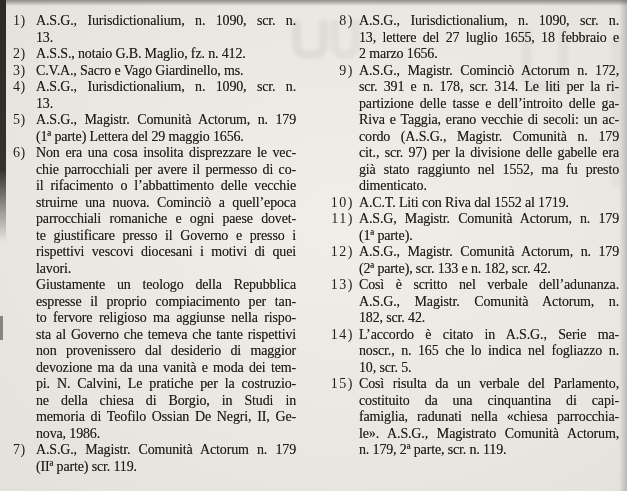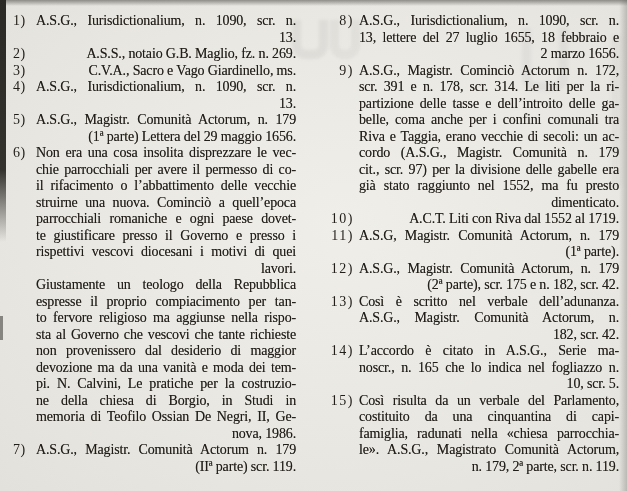--- a/index.html
+++ b/index.html
@@ -65,21 +65,21 @@
   }
   .col-right .fn-num { flex: 0 0 32px; text-align: right; letter-spacing: 1.5px; }
   .fn-text { flex: 1; margin-left: 2px; min-width: 0; }
   .col-right .fn-text { margin-left: 5px; }
   .fn-line {
     line-height: 16.5px;
     letter-spacing: -0.15px;
     text-shadow: 0 0 0.4px rgba(33,29,24,0.55);
   }
   .fn-line.jl { text-align: justify; text-align-last: justify; }
-  .fn-line.plain { text-align: right; }
+  .fn-line.plain { text-align: left; }
 </style>
 </head>
 <body>
 
 <div class="page">
   <div class="top-edge"></div>
   <div class="left-edge"></div>
   <div class="left-dash"></div>
   <div class="right-edge"></div>
   <div class="ghost ghost-u g1"></div>
@@ -92,21 +92,21 @@
         <div class="fn">
           <div class="fn-num">1)</div>
           <div class="fn-text">
             <div class="fn-line jl">A.S.G., Iurisdictionalium, n. 1090, scr. n.</div>
             <div class="fn-line plain">13.</div>
           </div>
         </div>
         <div class="fn">
           <div class="fn-num">2)</div>
           <div class="fn-text">
-            <div class="fn-line plain">A.S.S., notaio G.B. Maglio, fz. n. 269.</div>
+            <div class="fn-line plain">A.S.S., notaio G.B. Maglio, fz. n. 412.</div>
           </div>
         </div>
         <div class="fn">
           <div class="fn-num">3)</div>
           <div class="fn-text">
             <div class="fn-line plain">C.V.A., Sacro e Vago Giardinello, ms.</div>
           </div>
         </div>
         <div class="fn">
           <div class="fn-num">4)</div>
@@ -129,21 +129,21 @@
             <div class="fn-line jl">chie parrocchiali per avere il permesso di co-</div>
             <div class="fn-line jl">il rifacimento o l’abbattimento delle vecchie</div>
             <div class="fn-line jl">struirne una nuova. Cominciò a quell’epoca</div>
             <div class="fn-line jl">parrocchiali romaniche e ogni paese dovet-</div>
             <div class="fn-line jl">te giustificare presso il Governo e presso i</div>
             <div class="fn-line jl">rispettivi vescovi diocesani i motivi di quei</div>
             <div class="fn-line plain">lavori.</div>
             <div class="fn-line jl">Giustamente un teologo della Repubblica</div>
             <div class="fn-line jl">espresse il proprio compiacimento per tan-</div>
             <div class="fn-line jl">to fervore religioso ma aggiunse nella rispo-</div>
-            <div class="fn-line jl">sta al Governo che vescovi che tante richieste</div>
+            <div class="fn-line jl">sta al Governo che temeva che tante rispettivi</div>
             <div class="fn-line jl">non provenissero dal desiderio di maggior</div>
             <div class="fn-line jl">devozione ma da una vanità e moda dei tem-</div>
             <div class="fn-line jl">pi. N. Calvini, Le pratiche per la costruzio-</div>
             <div class="fn-line jl">ne della chiesa di Borgio, in Studi in</div>
             <div class="fn-line jl">memoria di Teofilo Ossian De Negri, II, Ge-</div>
             <div class="fn-line plain">nova, 1986.</div>
           </div>
         </div>
         <div class="fn">
           <div class="fn-num">7)</div>
@@ -161,21 +161,20 @@
             <div class="fn-line jl">13, lettere del 27 luglio 1655, 18 febbraio e</div>
             <div class="fn-line plain">2 marzo 1656.</div>
           </div>
         </div>
         <div class="fn">
           <div class="fn-num">9)</div>
           <div class="fn-text">
             <div class="fn-line jl">A.S.G., Magistr. Cominciò Actorum n. 172,</div>
             <div class="fn-line jl">scr. 391 e n. 178, scr. 314. Le liti per la ri-</div>
             <div class="fn-line jl">partizione delle tasse e dell’introito delle ga-</div>
-            <div class="fn-line jl">belle, coma anche per i confini comunali tra</div>
             <div class="fn-line jl">Riva e Taggia, erano vecchie di secoli: un ac-</div>
             <div class="fn-line jl">cordo (A.S.G., Magistr. Comunità n. 179</div>
             <div class="fn-line jl">cit., scr. 97) per la divisione delle gabelle era</div>
             <div class="fn-line jl">già stato raggiunto nel 1552, ma fu presto</div>
             <div class="fn-line plain">dimenticato.</div>
           </div>
         </div>
         <div class="fn">
           <div class="fn-num">10)</div>
           <div class="fn-text">
@@ -186,21 +185,21 @@
           <div class="fn-num">11)</div>
           <div class="fn-text">
             <div class="fn-line jl">A.S.G, Magistr. Comunità Actorum, n. 179</div>
             <div class="fn-line plain">(1ª parte).</div>
           </div>
         </div>
         <div class="fn">
           <div class="fn-num">12)</div>
           <div class="fn-text">
             <div class="fn-line jl">A.S.G., Magistr. Comunità Actorum, n. 179</div>
-            <div class="fn-line plain">(2ª parte), scr. 175 e n. 182, scr. 42.</div>
+            <div class="fn-line plain">(2ª parte), scr. 133 e n. 182, scr. 42.</div>
           </div>
         </div>
         <div class="fn">
           <div class="fn-num">13)</div>
           <div class="fn-text">
             <div class="fn-line jl">Così è scritto nel verbale dell’adunanza.</div>
             <div class="fn-line jl">A.S.G., Magistr. Comunità Actorum, n.</div>
             <div class="fn-line plain">182, scr. 42.</div>
           </div>
         </div>

